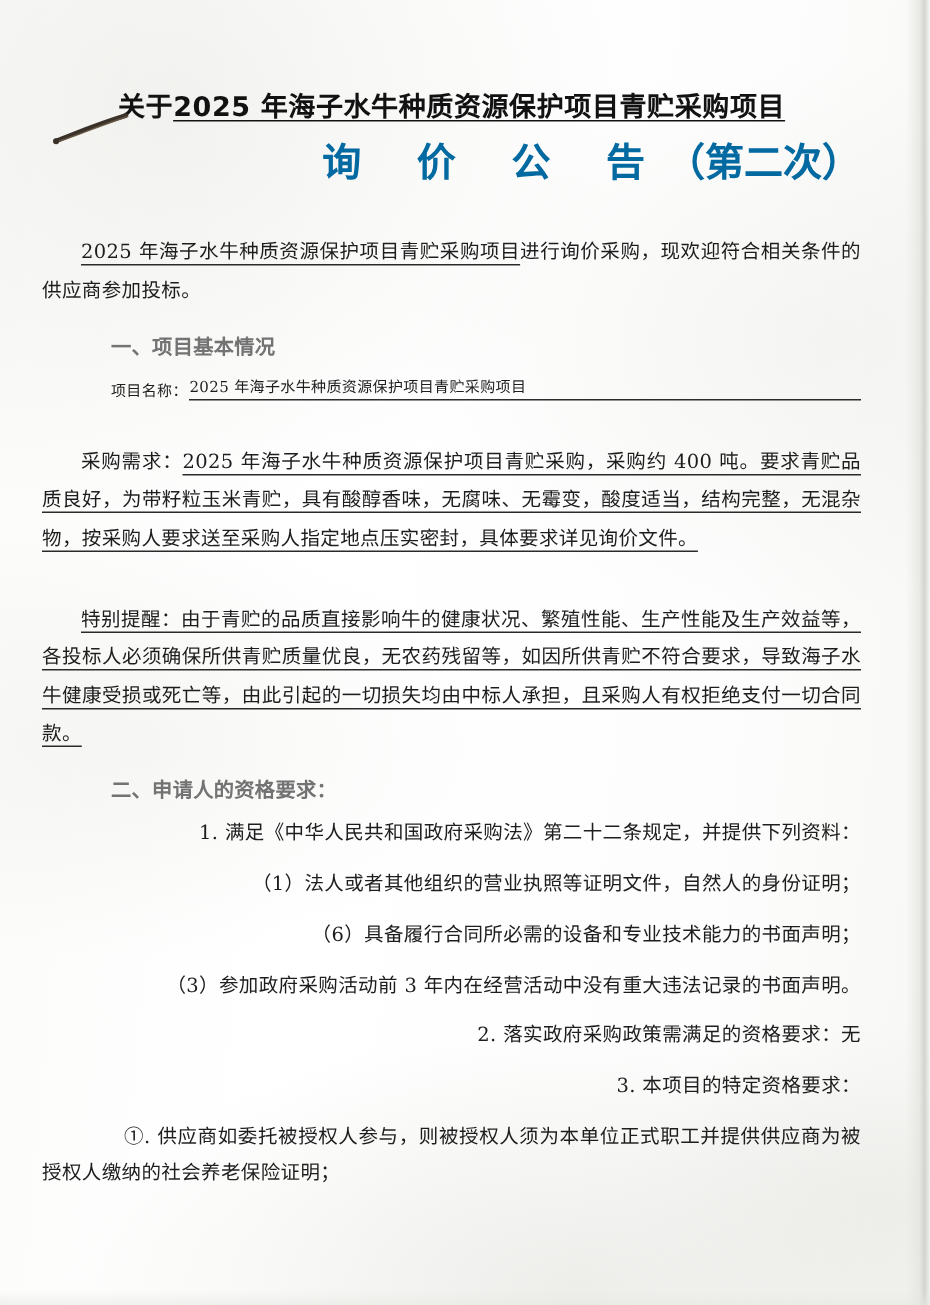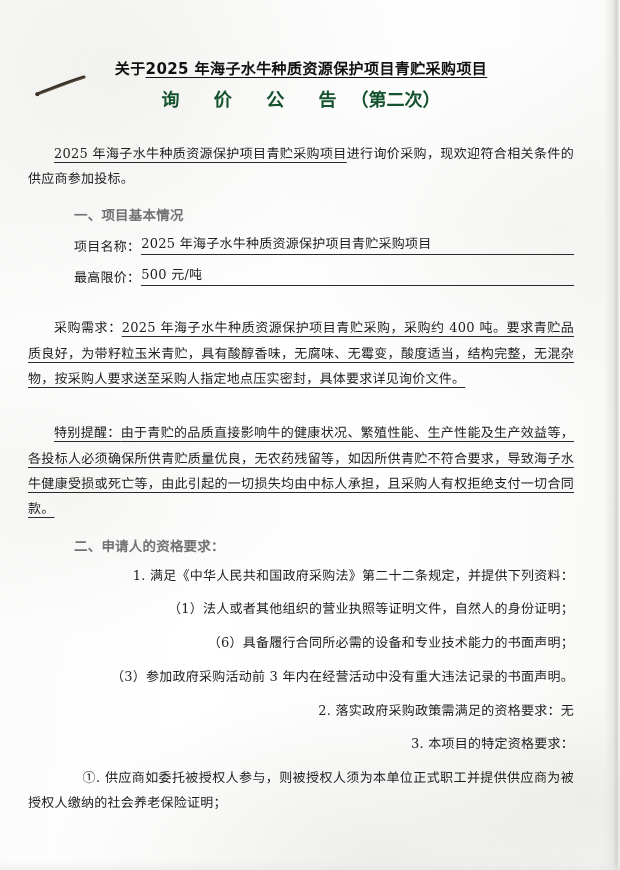--- a/index.html
+++ b/index.html
@@ -73,40 +73,40 @@
     height: 24px;
     pointer-events: none;
   }
 
   
   .doc-title-1 {
     margin: 0;
     padding-top: 58px;
     text-align: center;
     font-family: "DejaVu Sans", "Liberation Sans", sans-serif;
-    font-size: 15px;
+    font-size: 18px;
     font-weight: 700;
     letter-spacing: 0.4px;
     line-height: 1.5;
     color: #121212;
     white-space: nowrap;
   }
   .doc-title-1 .u {
     text-decoration: underline;
     text-underline-offset: 3px;
     text-decoration-thickness: 1.4px;
   }
   .doc-title-2 {
     margin: 6px 0 0 0;
-    text-align: center;
+    text-align: right;
     font-family: "DejaVu Sans", "Liberation Sans", sans-serif;
-    font-size: 18px;
+    font-size: 26px;
     font-weight: 700;
     line-height: 1.4;
-    color: #14532d;
+    color: #0369a1;
     white-space: nowrap;
   }
   .doc-title-2 .sp { letter-spacing: 14px; }
 
   .section-head {
     margin: 13px 0 0 0;
     padding-left: 46px;
     font-family: "DejaVu Sans", "Liberation Sans", sans-serif;
     font-size: 13.5px;
     font-weight: 700;
@@ -132,21 +132,21 @@
     text-decoration-thickness: 1px;
     text-decoration-color: #2a2a2a;
   }
 
   
   .field-row {
     display: flex;
     align-items: flex-end;
     margin: 9px 0 0 0;
     padding-left: 46px;
-    font-size: 13px;
+    font-size: 10px;
     letter-spacing: 0.25px;
     color: #1d1d1d;
   }
   .field-label { flex: 0 0 auto; white-space: nowrap; }
   .field-rule {
     flex: 1 1 auto;
     border-bottom: 1.1px solid #2b2b2b;
     padding-bottom: 2px;
     margin-left: 1px;
     white-space: nowrap;
@@ -192,24 +192,20 @@
     <p class="para indent"><span class="u">2025 年海子水牛种质资源保护项目青贮采购项目</span><span>进行询价采购，现欢迎符合相关条件的供应商参加投标。</span></p>
 
     <h2 class="section-head">一、项目基本情况</h2>
 
     <div class="field-row">
       <span class="field-label">项目名称：</span>
       <span class="field-rule">2025 年海子水牛种质资源保护项目青贮采购项目</span>
     </div>
 
 
-    <div class="field-row">
-      <span class="field-label">最高限价：</span>
-      <span class="field-rule">500 元/吨</span>
-    </div>
 
     <p class="para indent"><span>采购需求：</span><span class="u">2025 年海子水牛种质资源保护项目青贮采购，采购约 400 吨。要求青贮品质良好，为带籽粒玉米青贮，具有酸醇香味，无腐味、无霉变，酸度适当，结构完整，无混杂物，按采购人要求送至采购人指定地点压实密封，具体要求详见询价文件。</span></p>
 
     <p class="para indent"><span class="u">特别提醒：</span><span class="u">由于青贮的品质直接影响牛的健康状况、繁殖性能、生产性能及生产效益等，各投标人必须确保所供青贮质量优良，无农药残留等，如因所供青贮不符合要求，导致海子水牛健康受损或死亡等，由此引起的一切损失均由中标人承担，且采购人有权拒绝支付一切合同款。</span></p>
 
 
     <h2 class="section-head">二、申请人的资格要求：</h2>
 
     <p class="list-line">1. 满足《中华人民共和国政府采购法》第二十二条规定，并提供下列资料：</p>
     <p class="list-line">（1）法人或者其他组织的营业执照等证明文件，自然人的身份证明；</p>

